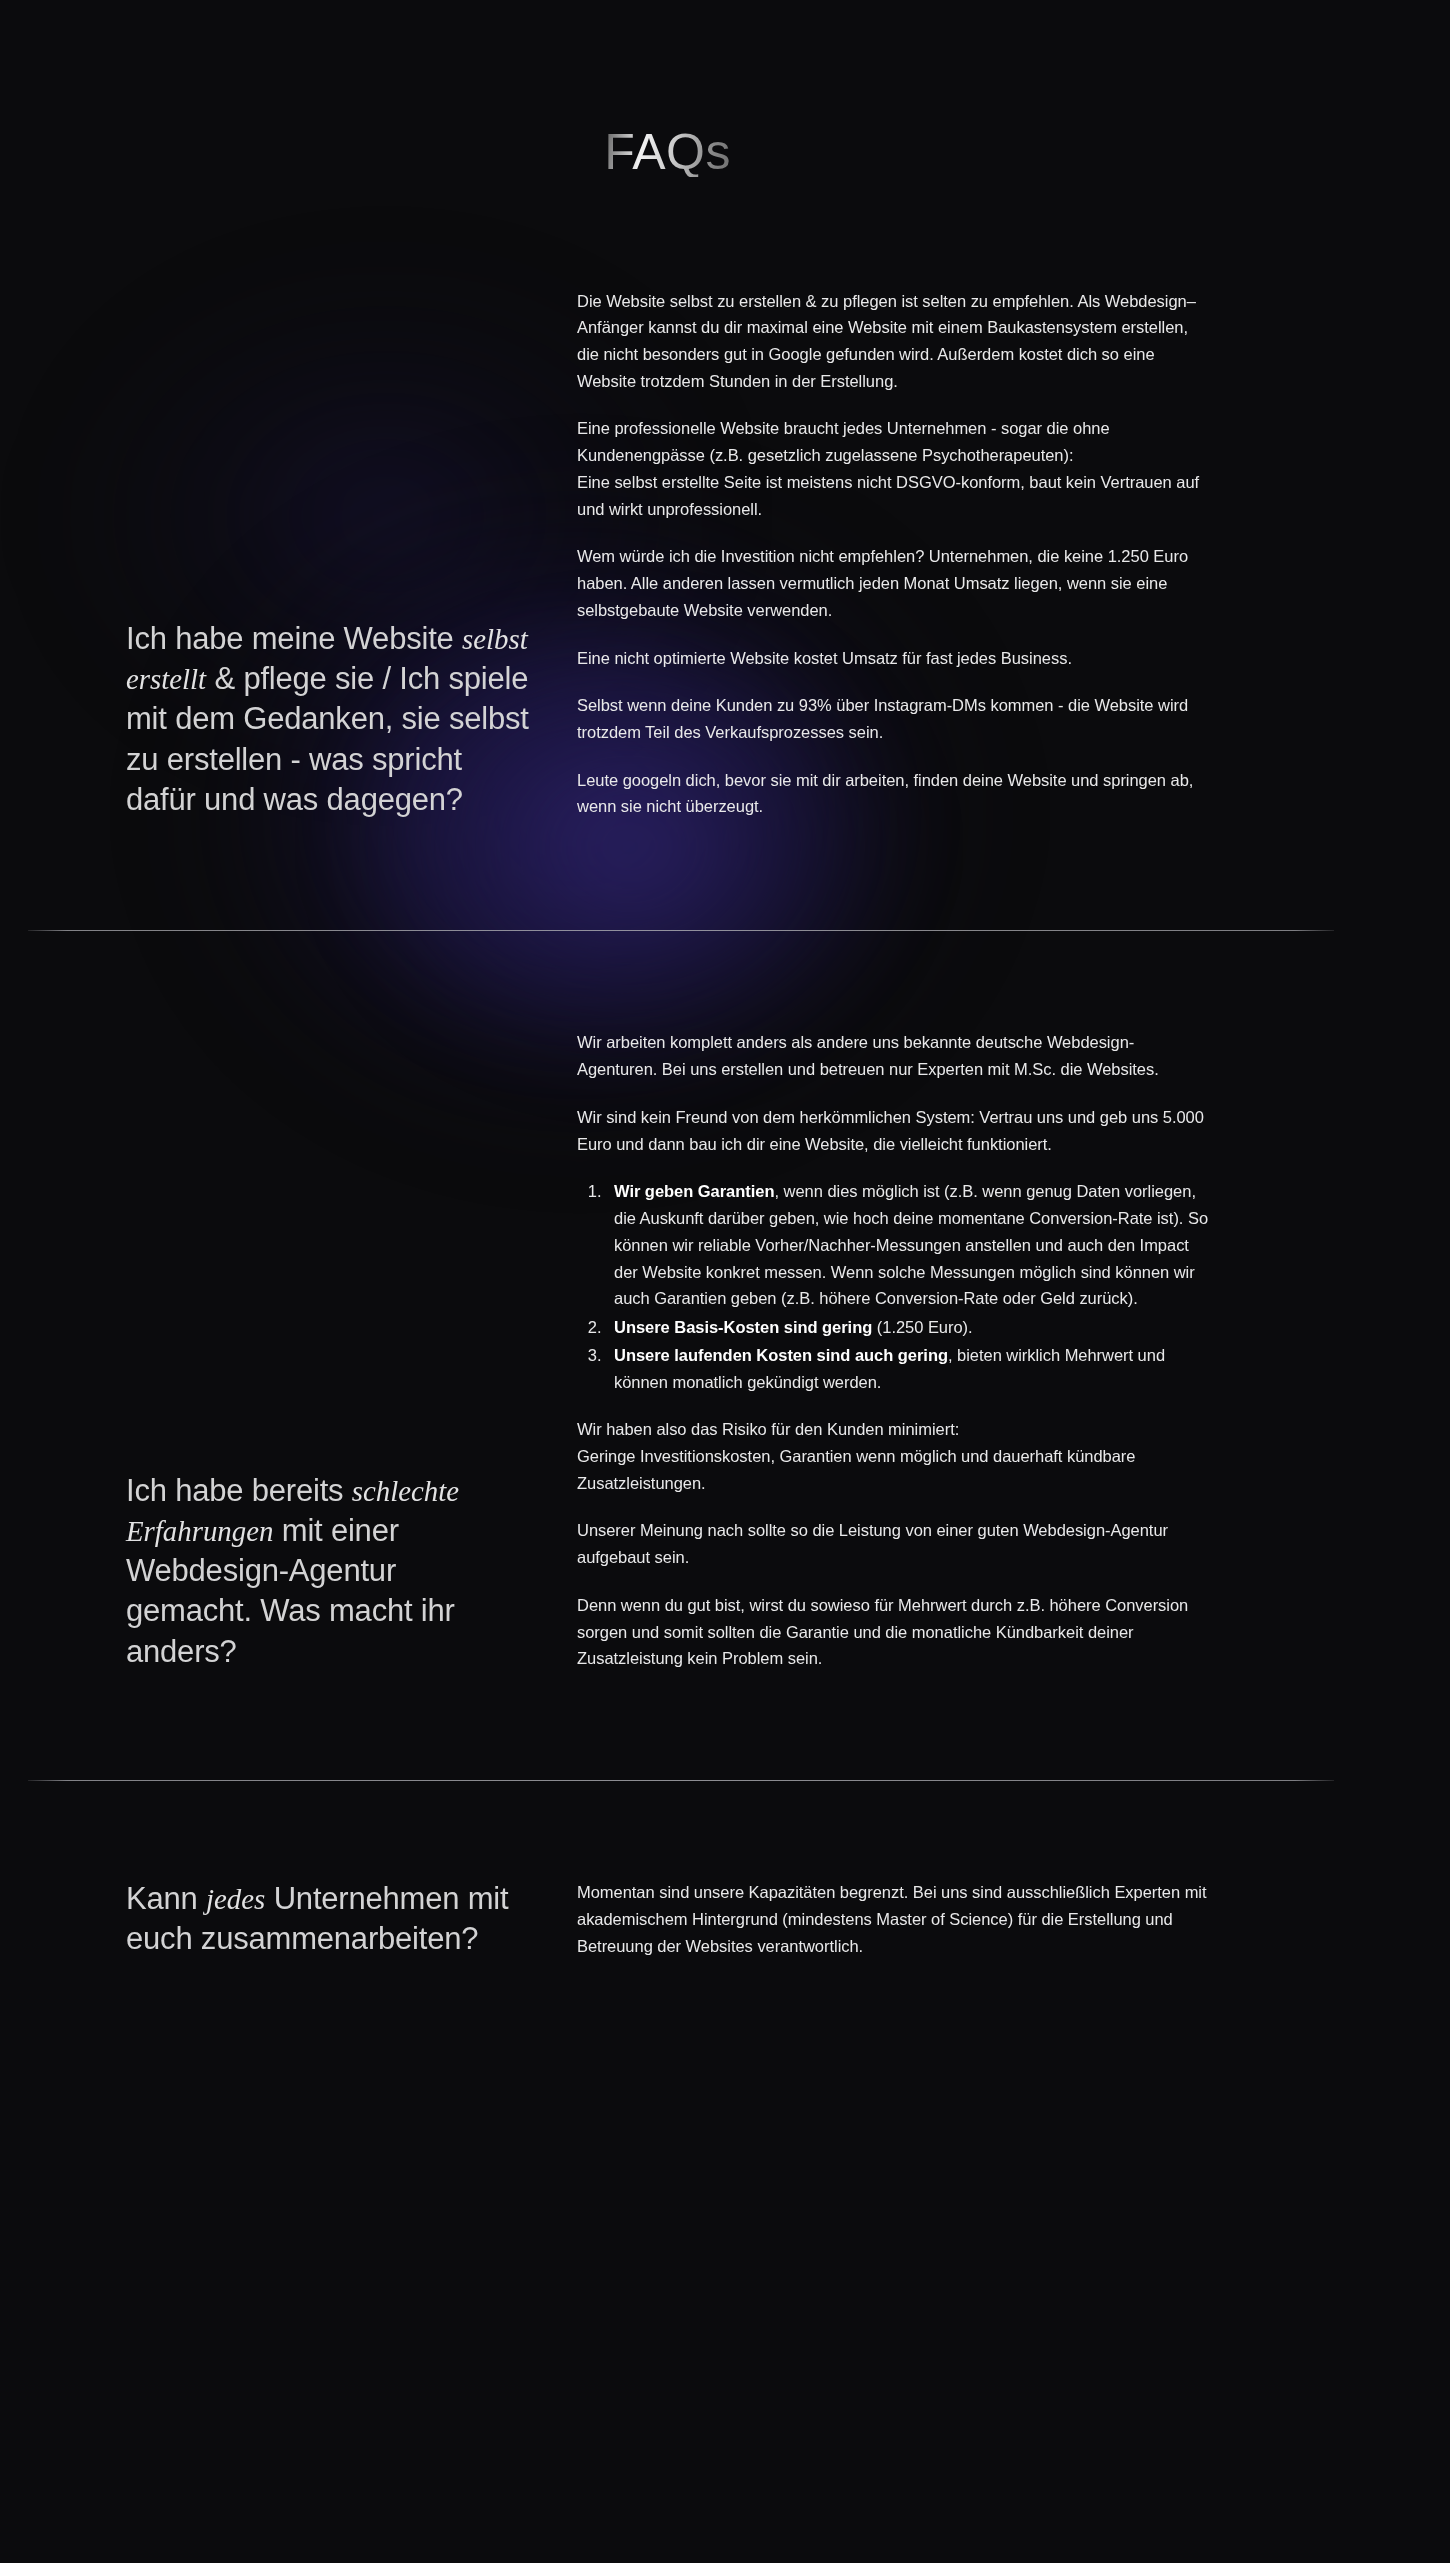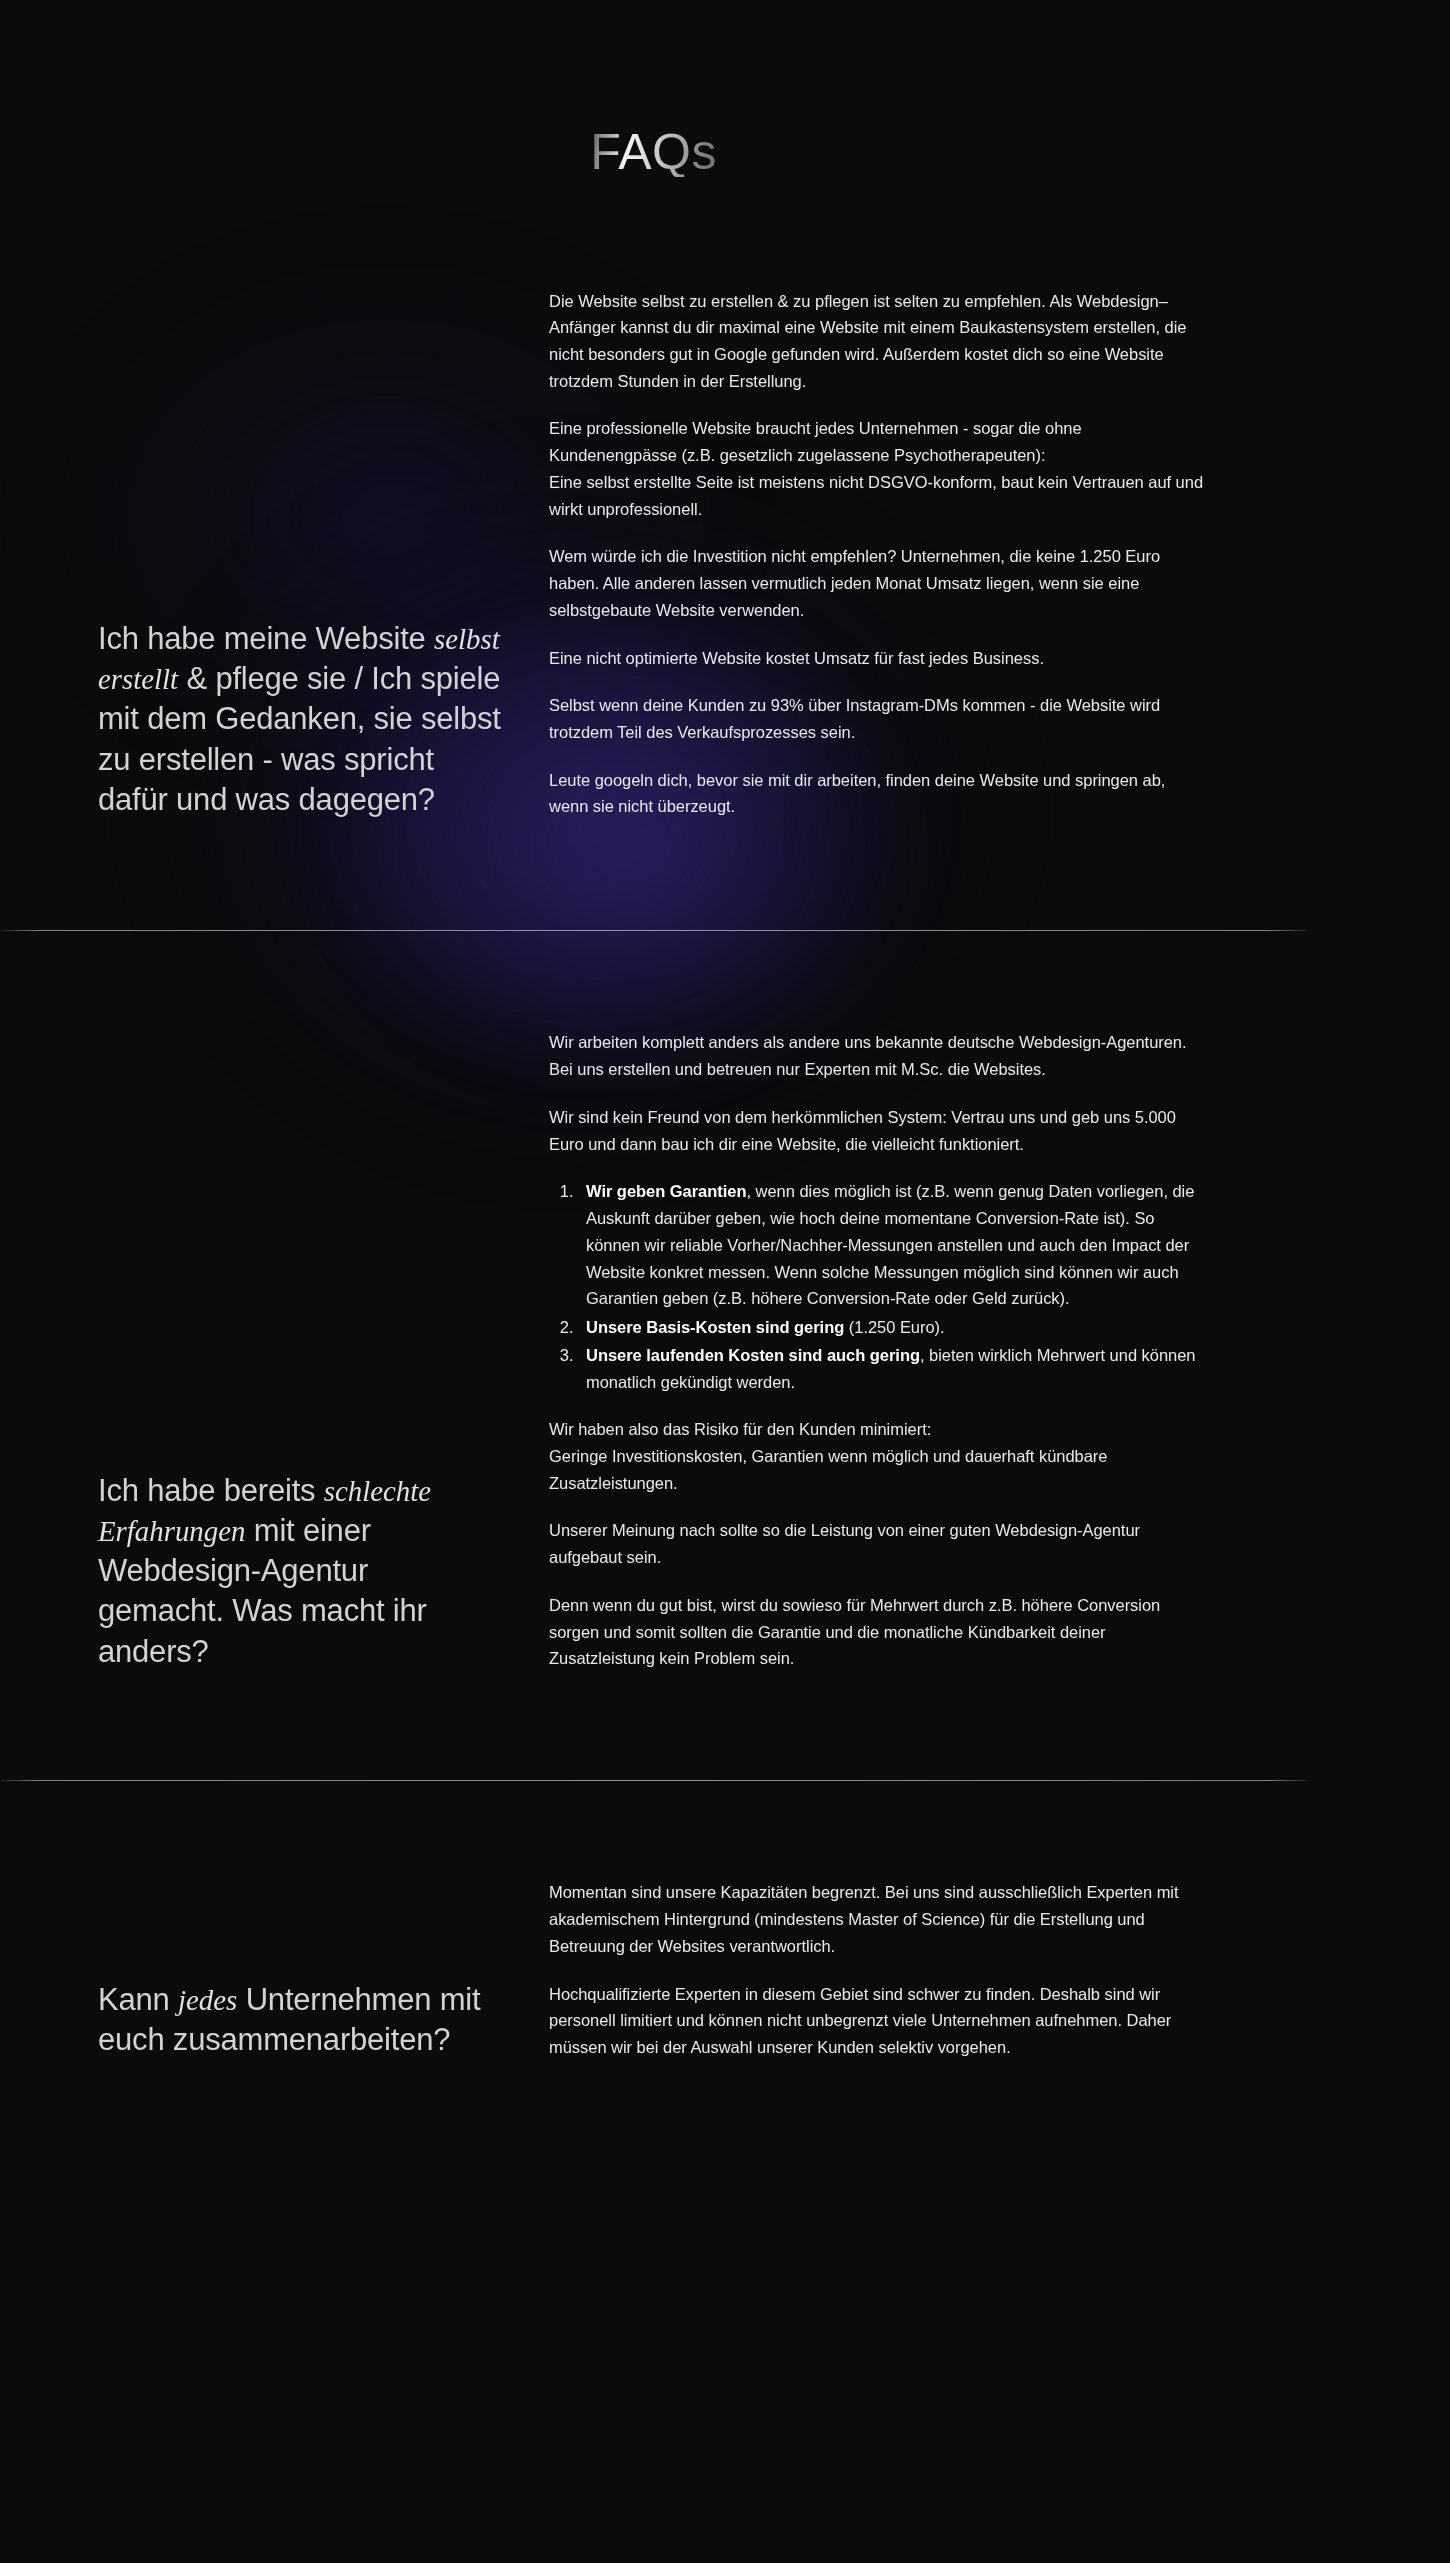--- a/index.html
+++ b/index.html
@@ -46,21 +46,21 @@
   .glow-c {
     left:56px; top:266px;
     width:661px; height:500px;
     background:radial-gradient(closest-side,
         rgba(24,19,58,0.55) 0%,
         rgba(16,13,38,0.25) 55%,
         rgba(11,11,13,0) 100%);
     filter:blur(42px);
   }
 
-  .page { position:relative; z-index:2; width:1307px; }
+  .page { position:relative; z-index:2; width:1307px;padding-left:28px; }
 
   
   .faq-header {
     padding-top:127px;
     text-align:center;
   }
   .faq-title {
     display:inline-block;
     font-size:50px;
     font-weight:400;
@@ -190,19 +190,18 @@
     </div>
 
     <div class="gap-3"></div>
     <div class="faq-divider"></div>
     <div class="gap-4"></div>
 
     <div class="faq-row">
       <div class="faq-q">Kann <em>jedes</em> Unternehmen mit euch zusammenarbeiten?</div>
       <div class="faq-a">
           <p>Momentan sind unsere Kapazitäten begrenzt. Bei uns sind ausschließlich Experten mit akademischem Hintergrund (mindestens Master of Science) für die Erstellung und Betreuung der Websites verantwortlich.</p>
-          <p>Hochqualifizierte Experten in diesem Gebiet sind schwer zu finden. Deshalb sind wir personell limitiert und können nicht unbegrenzt viele Unternehmen aufnehmen. Daher müssen wir bei der Auswahl unserer Kunden selektiv vorgehen.</p>
         </div>
     </div>
 
   </div>
 </div>
 
 
 </body></html>

